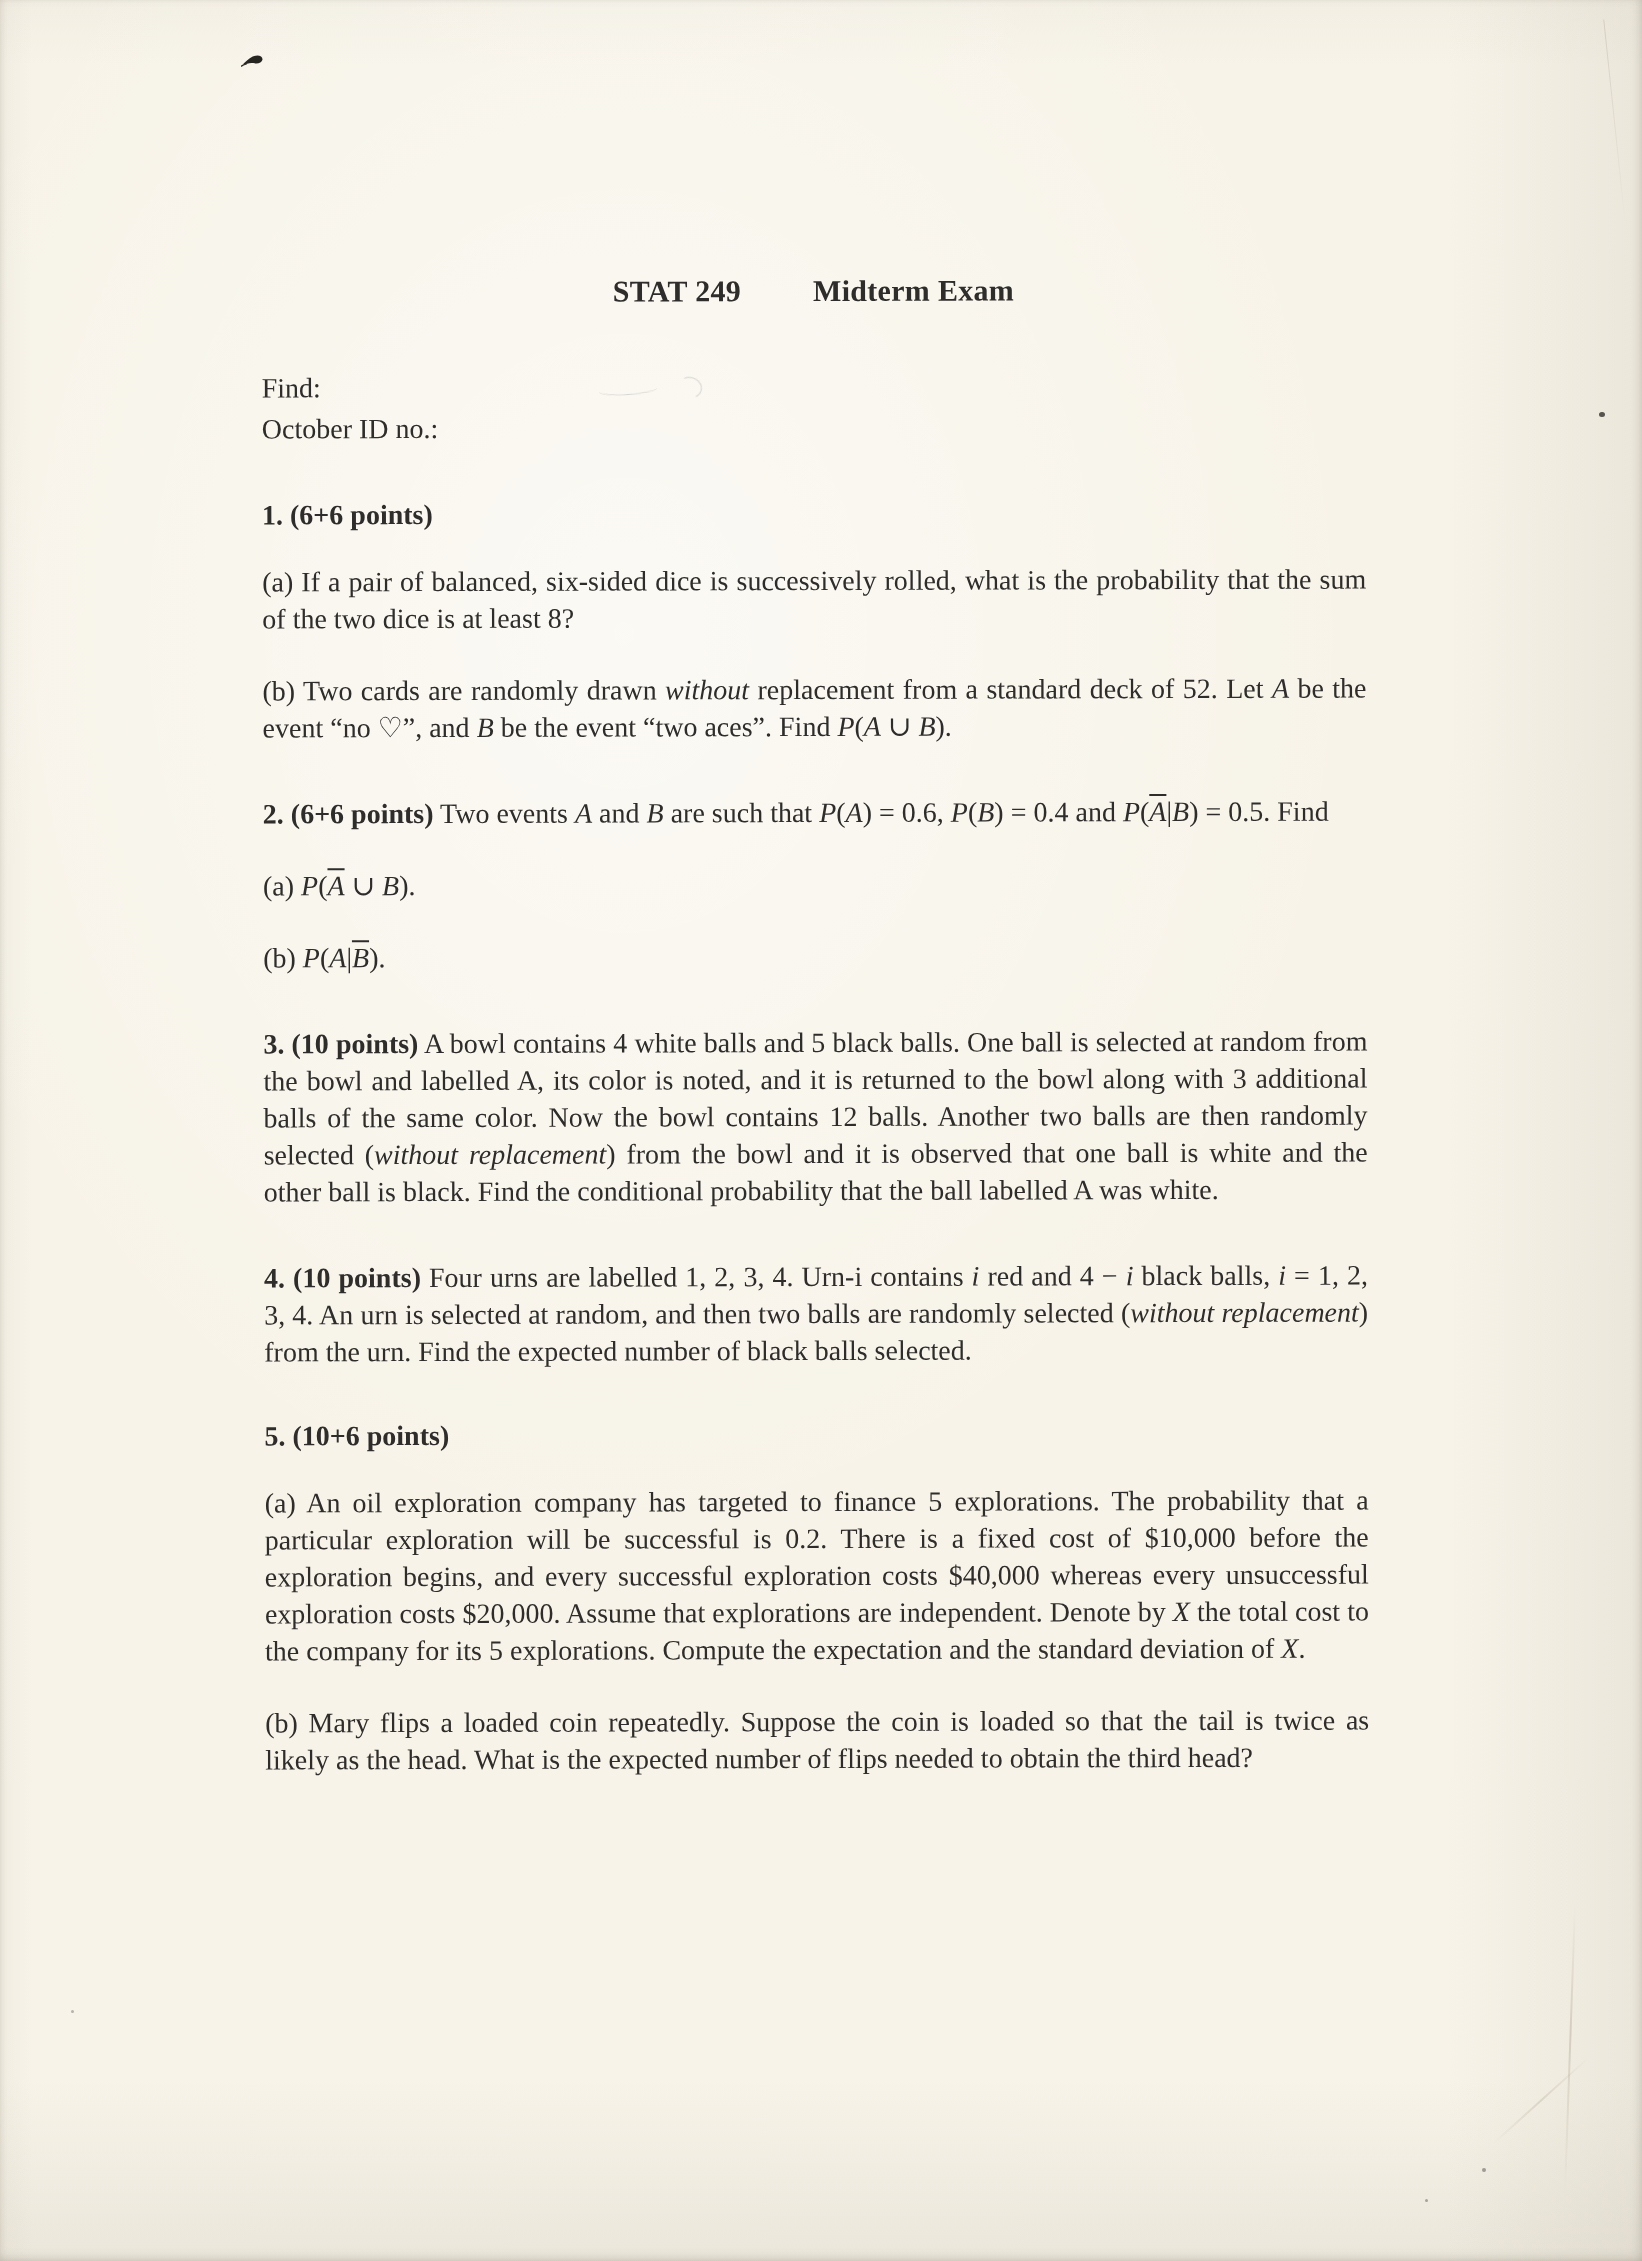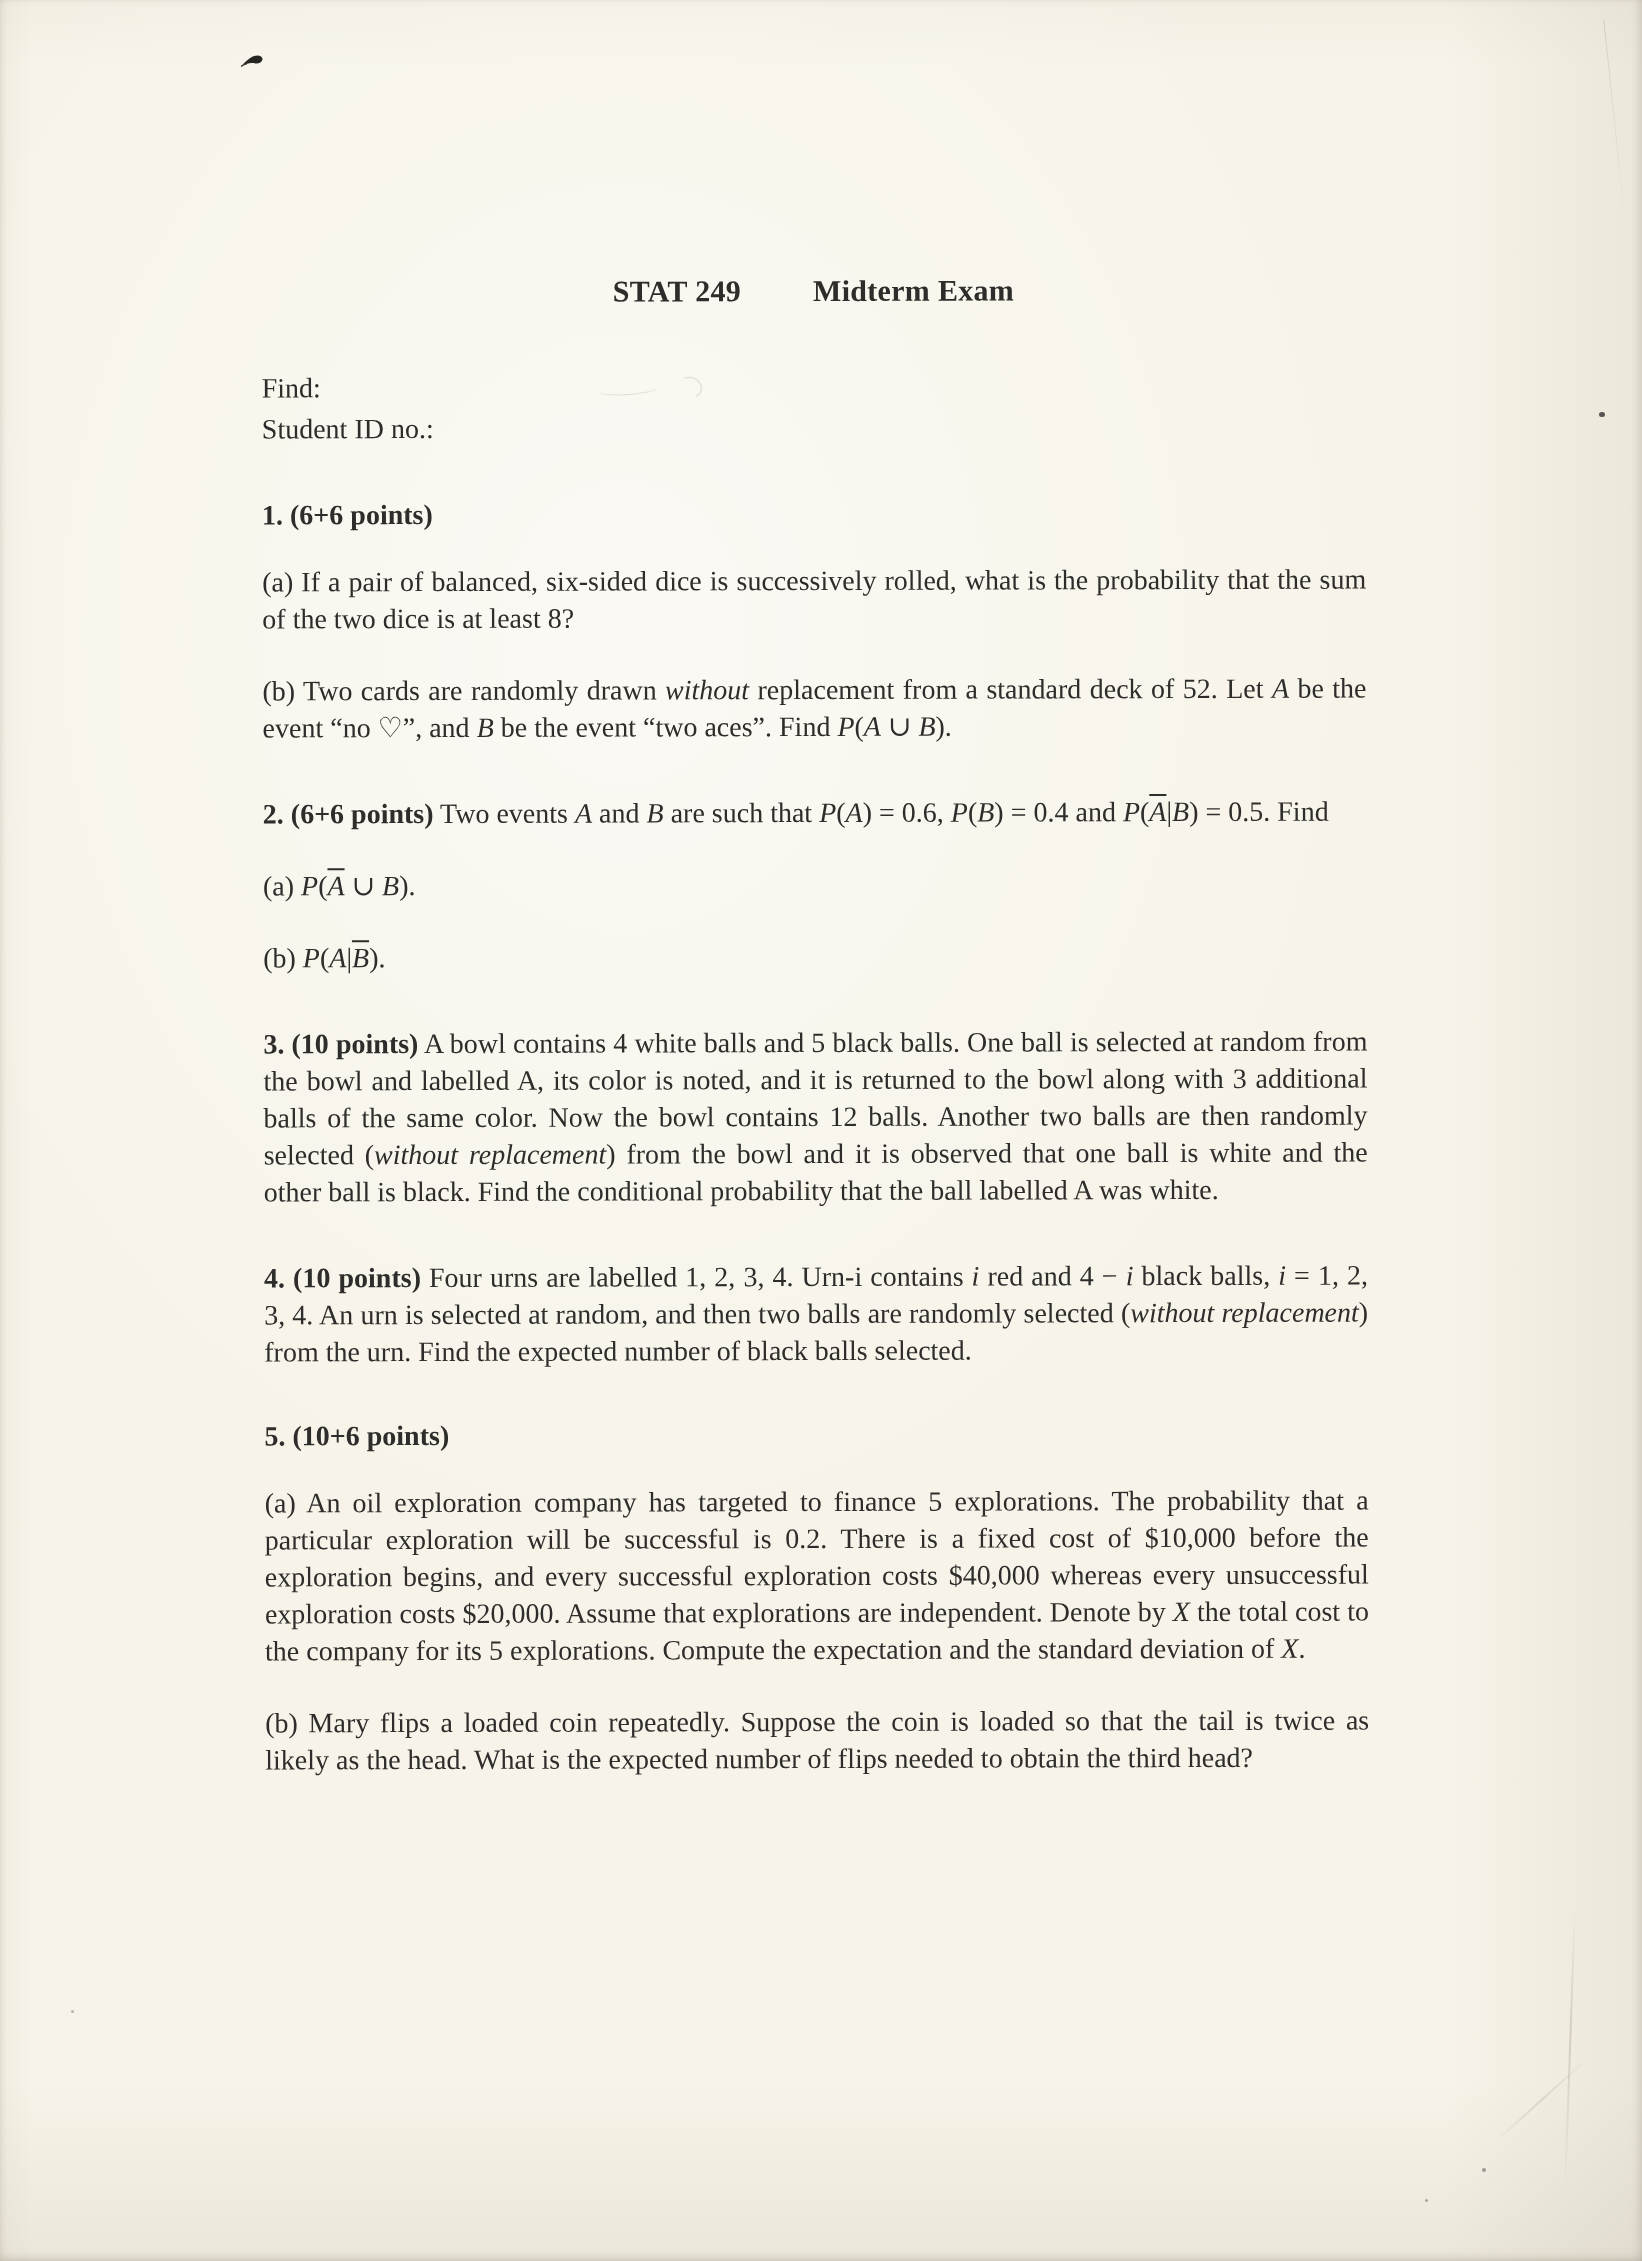--- a/index.html
+++ b/index.html
@@ -129,21 +129,21 @@
 
   <div class="content">
 
     <header class="title-row">
       <span class="course">STAT 249</span><span class="exam-title">Midterm Exam</span>
     </header>
 
     <div class="info-row">
       <div class="info-left">
         <div>Find:</div>
-        <div>Student ID no.:</div>
+        <div>October ID no.:</div>
       </div>
     </div>
 
     <section class="q gap-section">
       <h3 class="qh"><span class="s-b">1. (6+6 points)</span></h3>
       <p class="gap-para"><span class="s-n">(a) If a pair of balanced, six-sided dice is successively rolled, what is the probability that the sum of the two dice is at least 8?</span></p>
       <p class="gap-sub"><span class="s-n">(b) Two cards are randomly drawn </span><span class="s-i">without</span><span class="s-n"> replacement from a standard deck of 52. Let </span><span class="s-m">A</span><span class="s-n"> be the event “no ♡”, and </span><span class="s-m">B</span><span class="s-n"> be the event “two aces”. Find </span><span class="s-m">P</span><span class="s-n">(</span><span class="s-m">A</span><span class="s-n"> ∪ </span><span class="s-m">B</span><span class="s-n">).</span></p>
     </section>
 
     <section class="q gap-section">

